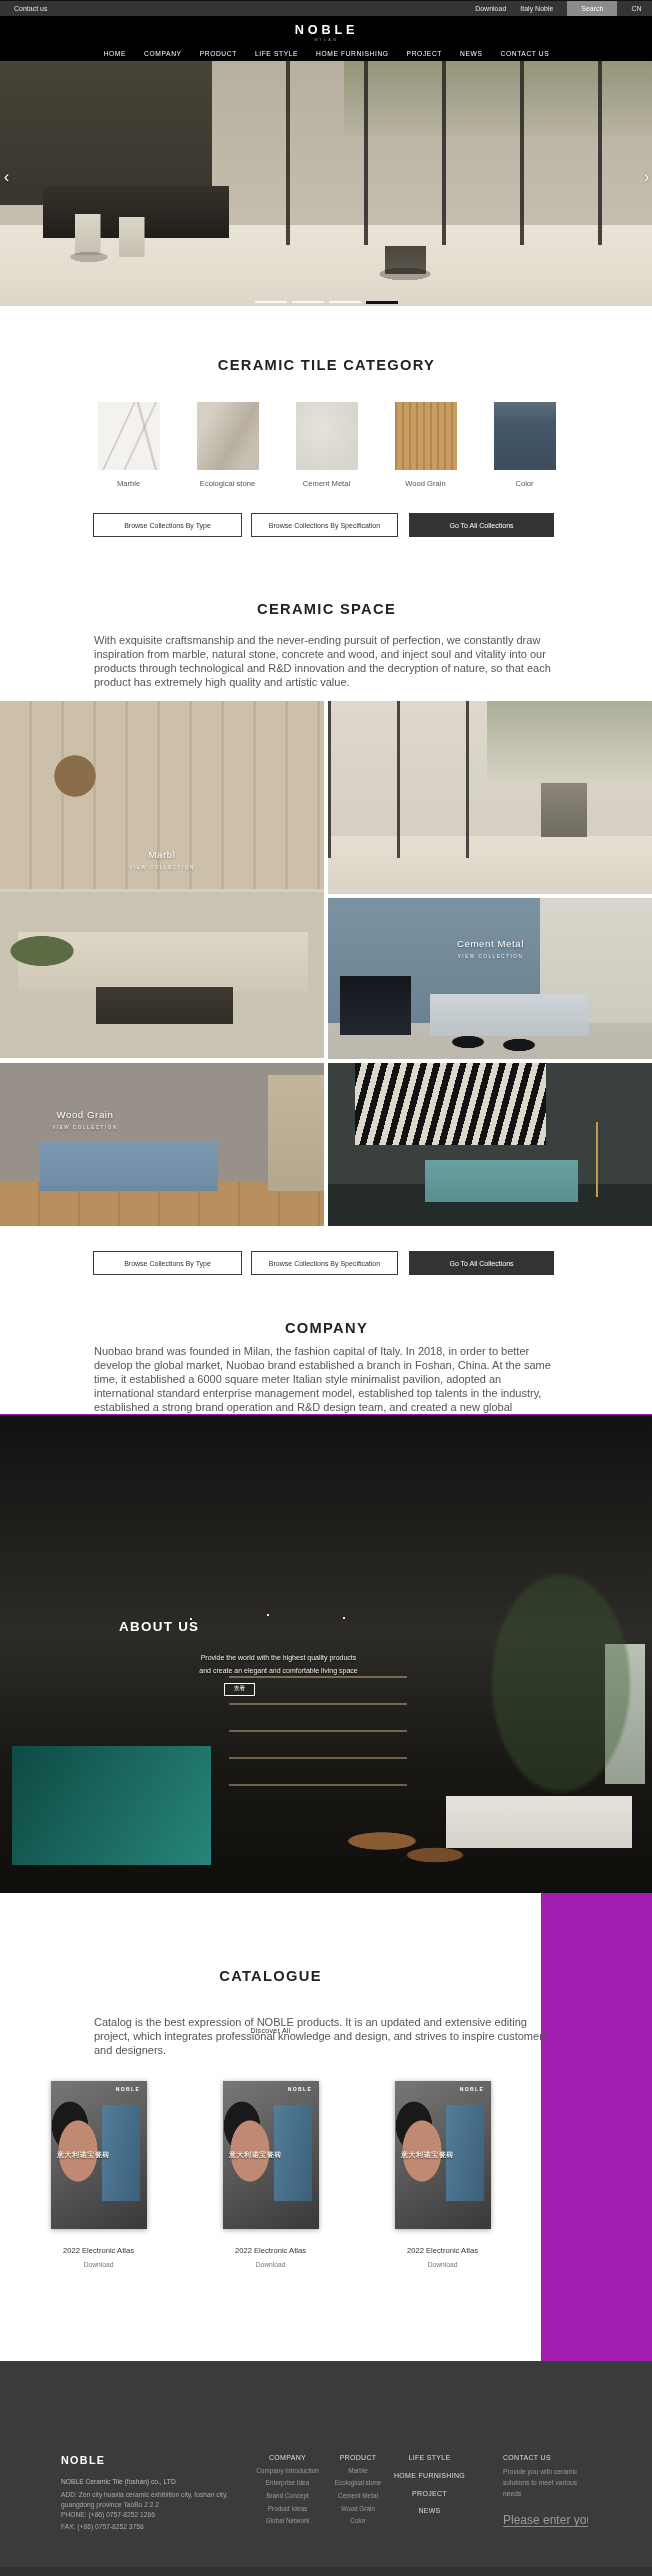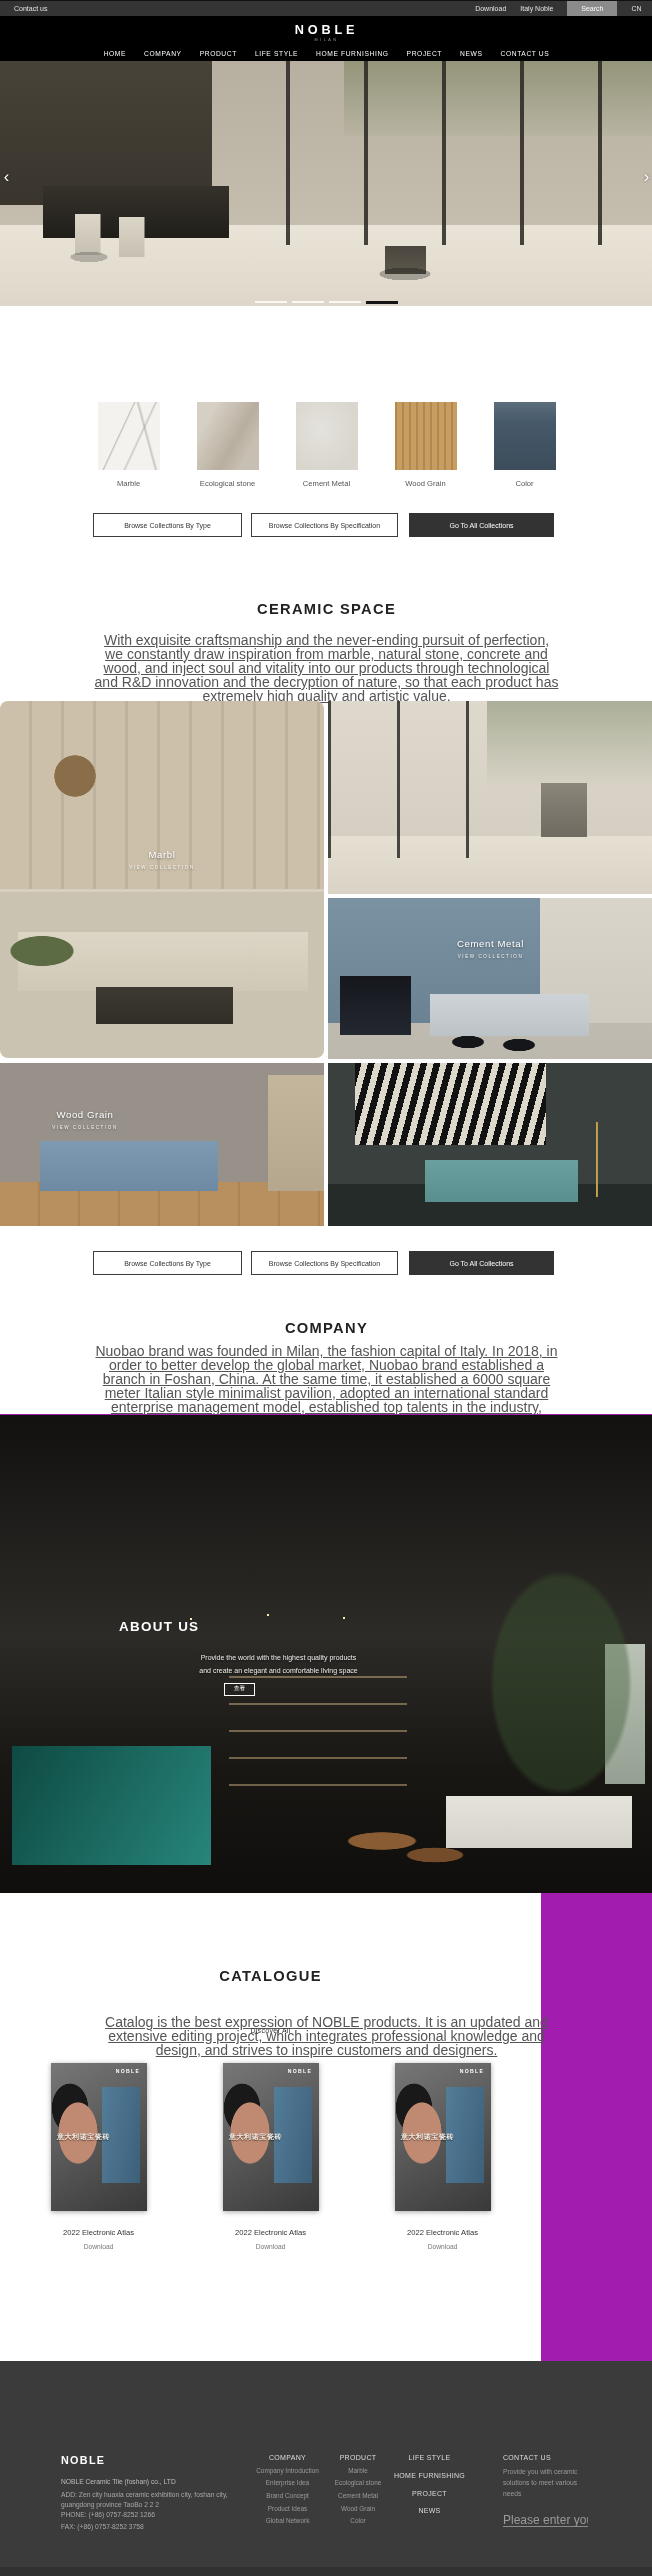--- a/index.html
+++ b/index.html
@@ -39,21 +39,21 @@
                 text-shadow:0 0 2.5px rgba(0,0,0,.5); user-select:none; }
   .hero-arrow.left { left:3.8px; }
   .hero-arrow.right { right:3.8px; }
   .hero-dots { position:absolute; left:0; right:0; bottom:2.5px; display:flex; justify-content:center; gap:5.1px; align-items:center; }
   .bar { width:32px; height:1.9px; background:rgba(255,255,255,.82); cursor:pointer; }
   .bar.active { background:#141414; height:2.5px; }
 
   
   .section-title { position:absolute; left:0; right:0; text-align:center; font-size:14.7px; font-weight:bold;
                    color:#222; letter-spacing:1.3px; }
-  .section-para { position:absolute; left:94px; width:465px; text-align:center; font-size:14px; color:#555; line-height:14px;text-decoration:underline; }
+  .section-para { position:absolute; left:94px; width:465px; font-size:11px; color:#555; line-height:14px; }
   .btn { position:absolute; height:24px; display:flex; align-items:center; justify-content:center;
          font-size:7px; cursor:pointer; font-family:"Liberation Sans", sans-serif; }
   .btn.outline { background:#fff; border:0.6px solid #3c3c3c; color:#333; }
   .btn.solid { background:#333; border:0.6px solid #333; color:#fff; }
   .b1 { left:93px; width:149px; }
   .b2 { left:251px; width:147px; }
   .b3 { left:409px; width:145px; }
 
   
   .category { position:absolute; top:306px; left:0; width:653px; height:268px; background:#fff; }
@@ -77,21 +77,21 @@
   .product-space .section-title { top:27px; }
   .product-space .section-para { top:59px; }
   .ps-card { position:absolute; cursor:pointer; overflow:hidden; }
   .marble-room { left:0; top:127px; width:324px; height:357px;
     background:
       radial-gradient(circle 21px at 75px 75px, #8a6e4a 97%, transparent 100%) no-repeat,
       radial-gradient(ellipse 35px 16.6px at 42px 250px, #5c6b44 88%, transparent 92%) no-repeat,
       repeating-linear-gradient(90deg, #ccc0aa 0 29px, #bfb29c 29px 32px) no-repeat 0 0 / 324px 188px,
       linear-gradient(#3e3a32,#312e27) no-repeat 96px 286px / 137px 37px,
       linear-gradient(#ddd6c6,#d0c8b6) no-repeat 18px 231px / 290px 59px,
-      linear-gradient(#d7d0c0 0 191px, #cbc3b1 191px 100%); border-radius: 8px; }
+      linear-gradient(#d7d0c0 0 191px, #cbc3b1 191px 100%); }
   .terrace { left:328px; top:127px; width:325px; height:193px;
     background:
       repeating-linear-gradient(90deg, rgba(45,43,40,.85) 0 3.2px, transparent 3.2px 69px) no-repeat 0 0 / 206px 157px,
       linear-gradient(rgba(128,138,108,.55), transparent) no-repeat 159px 0 / 166px 86px,
       linear-gradient(#8b857a,#6f6b61) no-repeat 213px 82px / 46px 54px,
       linear-gradient(#e6e0d3,#d9d3c5) no-repeat 0 135px / 325px 58px,
       linear-gradient(#ded9cc,#d0cbbe); }
   .cement-room { left:328px; top:324px; width:325px; height:161px;
     background:
       radial-gradient(ellipse 16.6px 6.4px at 140px 144px, #14161a 92%, transparent) no-repeat,
@@ -146,21 +146,21 @@
                 font-size:7px; line-height:12.7px; text-shadow:0 0.6px 1.9px rgba(0,0,0,.6); }
   .about-btn { position:absolute; left:224px; top:268px; width:31px; height:12.7px; background:transparent;
                border:0.6px solid #fff; color:#fff; font-size:5.7px; cursor:pointer; }
 
   
   .catalogue { position:absolute; top:1893px; left:0; width:541px; height:468px; background:#fff; }
   .catalogue .section-title { top:75px; }
   .catalogue .section-para { top:102px;margin-top:20px; }
   .discover { position:absolute; top:134px; left:0; right:0; text-align:center; font-size:7px; color:#333;
               letter-spacing:0.3px; cursor:pointer; }
-  .cat-row { position:absolute; top:170px; left:0; right:0; display:flex; justify-content:center; gap:45px; }
+  .cat-row { position:absolute; top:188px; left:0; right:0; display:flex; justify-content:center; gap:45px; }
   .cat-item { width:127px; text-align:center; }
   .cat-cover { position:relative; width:96px; height:148px; margin:0 auto; cursor:pointer;
     box-shadow:0 1.3px 5.1px rgba(0,0,0,.35);
     background:
       linear-gradient(100deg,#537d99,#3d607a) no-repeat 51px 24px / 38px 96px,
       radial-gradient(ellipse 20.4px 32px at 27px 70px, #c08a72 94%, transparent 97%) no-repeat,
       radial-gradient(ellipse 19px 25.5px at 19px 45px, #191919 94%, transparent 97%) no-repeat,
       linear-gradient(150deg,#777,#393939); }
   .cov-brand { position:absolute; top:5.1px; right:6.4px; color:#fff; font-size:5.1px; font-weight:bold; letter-spacing:1.3px; }
   .cov-head { position:absolute; top:69px; left:6.4px; color:#f2efe9; font-size:7px; font-weight:bold;
@@ -226,20 +226,21 @@
     <div class="hero-arrow right">›</div>
     <div class="hero-dots">
       <span class="bar"></span>
       <span class="bar"></span>
       <span class="bar"></span>
       <span class="bar active"></span>
     </div>
   </div>
 
   <section class="category">
+    <h2 class="section-title">CERAMIC TILE CATEGORY</h2>
     <div class="tiles">
       <div class="tile-item">
         <div class="tile swatch-marble" style="background-color: rgb(244, 242, 239);"></div>
         <div class="tile-label">Marble</div>
       </div>
       <div class="tile-item">
         <div class="tile swatch-eco" style="background-color: rgb(199, 191, 177);"></div>
         <div class="tile-label">Ecological stone</div>
       </div>
       <div class="tile-item">

